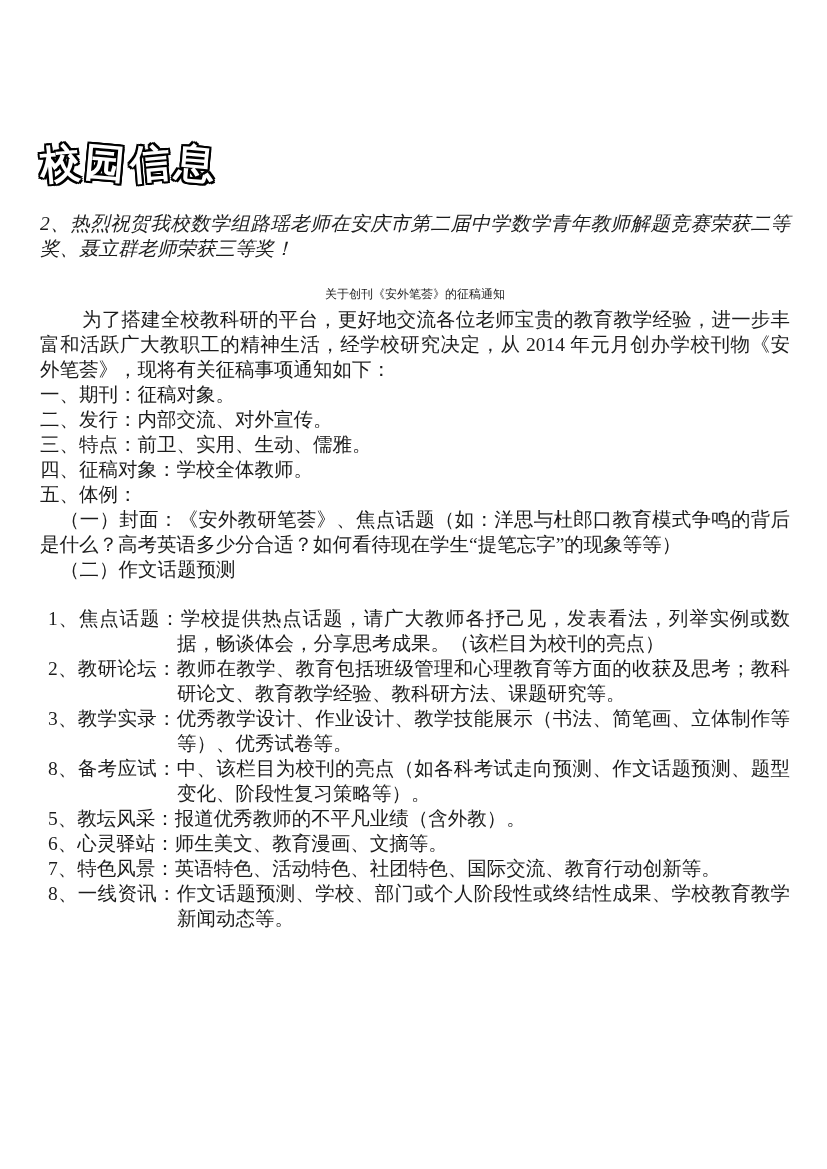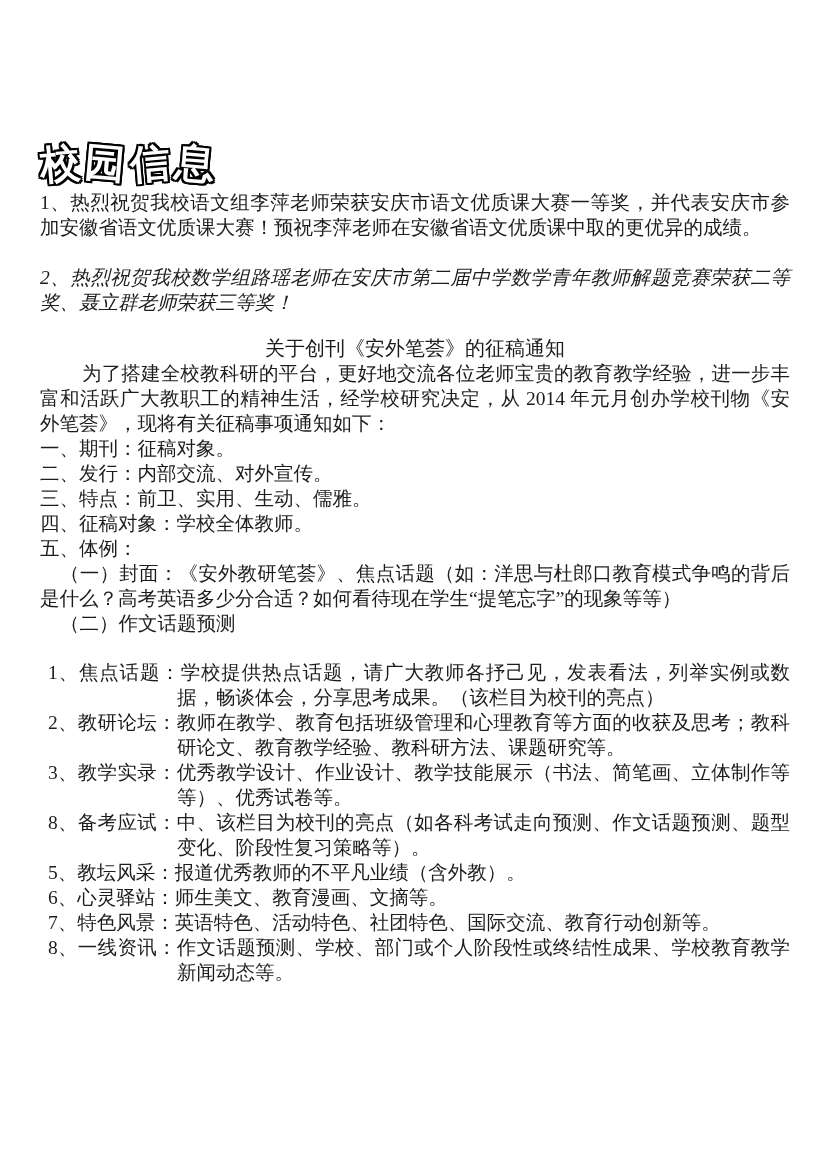--- a/index.html
+++ b/index.html
@@ -33,21 +33,21 @@
   .title {
     margin: 16px 0 0 0;
     font-size: 23px;
     line-height: 30px;
     font-weight: bold;
     text-align: center;
     letter-spacing: 1px;
   }
   .subtitle {
     margin: 21px 0 0 0;
-    font-size: 20px;
+    font-size: 12px;
     line-height: 25px;
     font-weight: normal;
     text-align: center;
   }
   .para, .points p, .col {
     margin: 0;
     font-size: 19.5px;
     line-height: 25px;
     text-align: justify;
   }
@@ -62,21 +62,20 @@
   }
 </style>
 </head>
 <body>
 
 <div class="page">
 
   <div class="logo"><span style="transform: rotate(-5deg);">校</span><span style="transform: rotate(5deg);">园</span><span style="transform: rotate(-5deg);">信</span><span style="transform: rotate(5deg);">息</span></div>
 
 
-  <p class="para mt4">1、热烈祝贺我校语文组李萍老师荣获安庆市语文优质课大赛一等奖，并代表安庆市参加安徽省语文优质课大赛！预祝李萍老师在安徽省语文优质课中取的更优异的成绩。</p>
 
   <p class="para mt25">2、热烈祝贺我校数学组路瑶老师在安庆市第二届中学数学青年教师解题竞赛荣获二等奖、聂立群老师荣获三等奖！</p>
 
   <h2 class="subtitle">关于创刊《安外笔荟》的征稿通知</h2>
 
   <p class="para indent2">为了搭建全校教科研的平台，更好地交流各位老师宝贵的教育教学经验，进一步丰富和活跃广大教职工的精神生活，经学校研究决定，从 2014 年元月创办学校刊物《安外笔荟》，现将有关征稿事项通知如下：</p>
 
   <div class="points">
     <p>一、期刊：征稿对象。</p>
     <p>二、发行：内部交流、对外宣传。</p>

